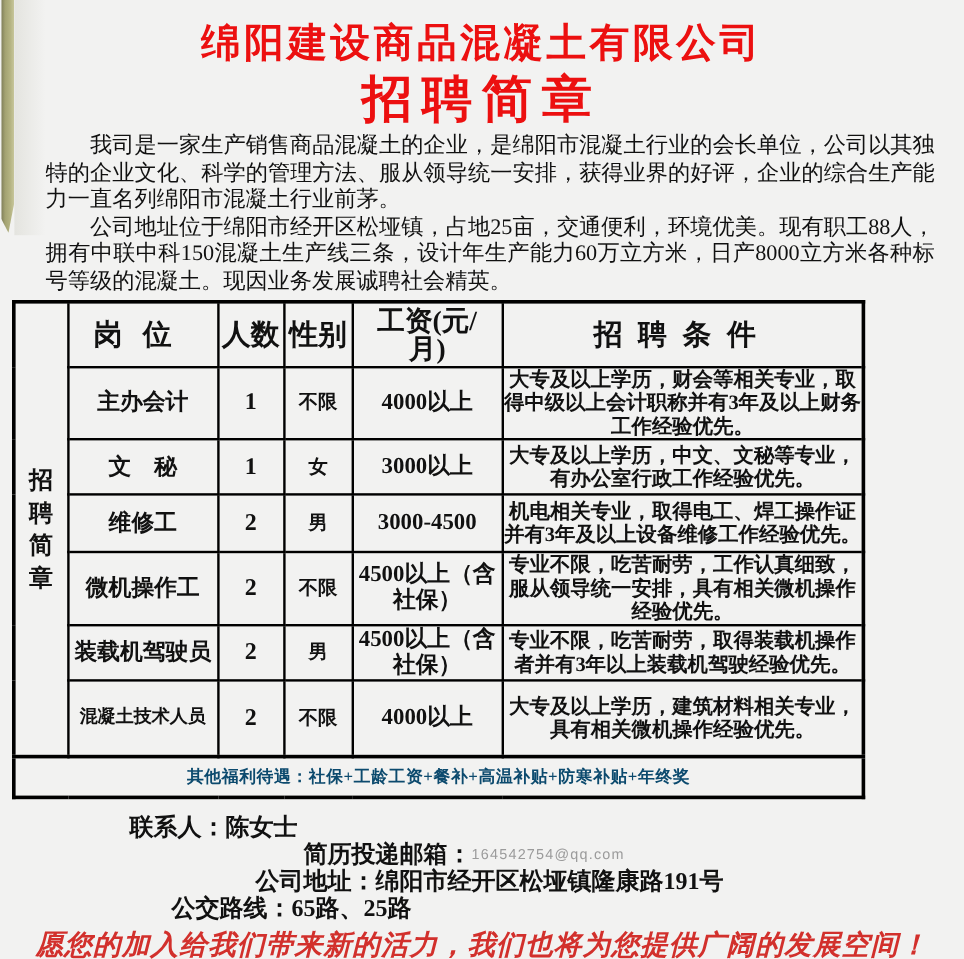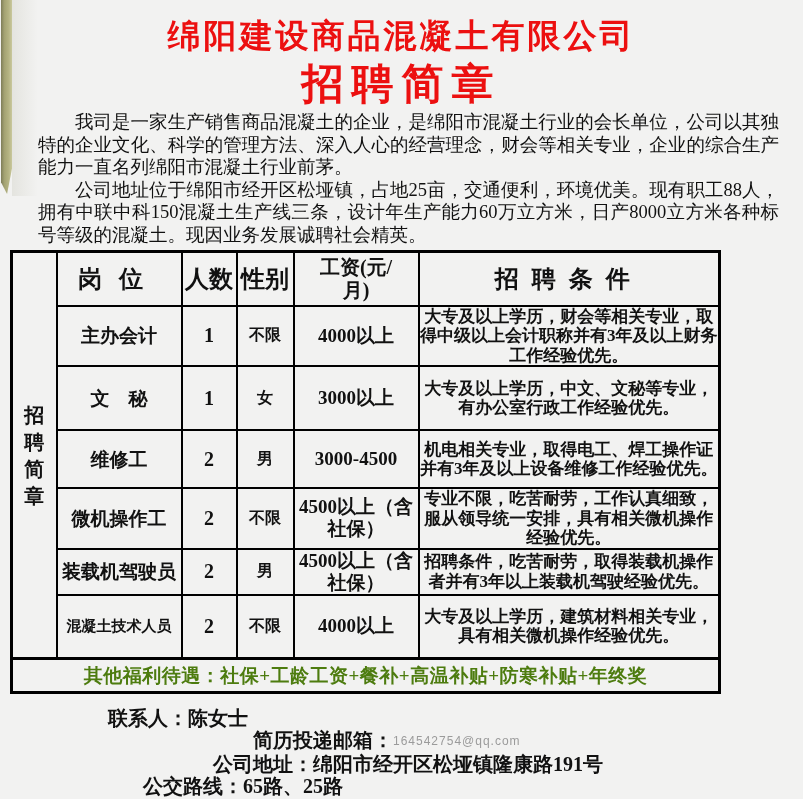--- a/index.html
+++ b/index.html
@@ -32,28 +32,28 @@
   .intro p{margin:0;text-indent:2em;}
 
   .table-wrap{margin:4px 0 0 10px;}
   table.recruit{width:708px;border-collapse:collapse;table-layout:fixed;border:3px solid #000;font-weight:bold;}
   table.recruit td{border:2px solid #000;text-align:center;vertical-align:middle;padding:0;overflow:hidden;}
   td.side{font-size:20px;}
   td.side div{margin:5px 0;line-height:22px;}
   td.th{font-size:24px;}
   .spread2{letter-spacing:17px;padding-left:17px;}
   .spread4{letter-spacing:13px;padding-left:13px;}
-  td.th-salary{text-align:left;font-size:20px;line-height:23px;padding:2px 2px 2px 6px;white-space:pre-line;}
+  td.th-salary{text-align:left;font-size:23px;line-height:23px;padding:2px 2px 2px 6px;white-space:pre-line;}
   td.pos{font-size:19px;padding:0 8px;line-height:21px;}
   td.pos.sm{font-size:15px;}
   td.num{font-size:20px;}
   td.gen{font-size:16px;}
   td.sal{font-size:19px;line-height:22px;padding:0 4px;}
   td.cond{text-align:left;font-size:17px;line-height:19.5px;padding:1px 3px 1px 6px;}
-  tr.welfare td{border-top:3px solid #000;color:#4d7c0f;font-size:19px;letter-spacing:0.5px;font-family:Liberation Serif, serif;}
+  tr.welfare td{border-top:3px solid #000;color:#0c4a6e;font-size:14px;letter-spacing:0.5px;font-family:Liberation Serif, serif;}
 
   .contact{margin-top:13px;font-size:20px;font-weight:bold;line-height:22.4px;}
   .contact .line{white-space:nowrap;}
   .l-person{margin-left:108px;}
   .l-phone{margin-left:223px;}
   .l-email{margin-left:253px;}
   .l-address{margin-left:213px;}
   .l-bus{margin-left:143px;}
   .email-value{
     font-family:"Liberation Sans","DejaVu Sans",sans-serif;
@@ -68,21 +68,21 @@
 </head>
 <body>
 
 <div class="page-edge"></div>
 <div class="page-edge-fade"></div>
 
 <h1 class="company">绵阳建设商品混凝土有限公司</h1>
 <h2 class="doc-title">招聘简章</h2>
 
 <div class="intro">
-  <p>我司是一家生产销售商品混凝土的企业，是绵阳市混凝土行业的会长单位，公司以其独特的企业文化、科学的管理方法、深入人心的经营理念，财会等相关专业，企业的综合生产能力一直名列绵阳市混凝土行业前茅。</p>
+  <p>我司是一家生产销售商品混凝土的企业，是绵阳市混凝土行业的会长单位，公司以其独特的企业文化、科学的管理方法、服从领导统一安排，获得业界的好评，企业的综合生产能力一直名列绵阳市混凝土行业前茅。</p>
   <p>公司地址位于绵阳市经开区松垭镇，占地25亩，交通便利，环境优美。现有职工88人，拥有中联中科150混凝土生产线三条，设计年生产能力60万立方米，日产8000立方米各种标号等级的混凝土。现因业务发展诚聘社会精英。</p>
 </div>
 
 <div class="table-wrap">
   <table class="recruit">
     <colgroup>
       <col style="width:45px">
         <col style="width:125px">
         <col style="width:55px">
       <col style="width:57px">
@@ -104,47 +104,47 @@
 月)</td>
       <td class="th spread4">招聘条件</td>
     </tr>
     <tr style="height:55px">
       <td class="pos">主办会计</td>
       <td class="num">1</td>
       <td class="gen">不限</td>
       <td class="sal">4000以上</td>
       <td class="cond">大专及以上学历，财会等相关专业，取得中级以上会计职称并有3年及以上财务工作经验优先。</td>
     </tr>
-    <tr style="height:64px">
+    <tr style="height:46px">
       <td class="pos">文　秘</td>
       <td class="num">1</td>
       <td class="gen">女</td>
       <td class="sal">3000以上</td>
       <td class="cond">大专及以上学历，中文、文秘等专业，有办公室行政工作经验优先。</td>
     </tr>
-    <tr style="height:58px">
+    <tr style="height:48px">
       <td class="pos">维修工</td>
       <td class="num">2</td>
       <td class="gen">男</td>
       <td class="sal">3000-4500</td>
       <td class="cond">机电相关专业，取得电工、焊工操作证并有3年及以上设备维修工作经验优先。</td>
     </tr>
     <tr style="height:52px">
       <td class="pos">微机操作工</td>
       <td class="num">2</td>
       <td class="gen">不限</td>
       <td class="sal">4500以上（含社保）</td>
       <td class="cond">专业不限，吃苦耐劳，工作认真细致，服从领导统一安排，具有相关微机操作经验优先。</td>
     </tr>
     <tr style="height:45px">
       <td class="pos">装载机驾驶员</td>
       <td class="num">2</td>
       <td class="gen">男</td>
       <td class="sal">4500以上（含社保）</td>
-      <td class="cond">招聘条件，吃苦耐劳，取得装载机操作者并有3年以上装载机驾驶经验优先。</td>
+      <td class="cond">专业不限，吃苦耐劳，取得装载机操作者并有3年以上装载机驾驶经验优先。</td>
     </tr>
     <tr style="height:64px">
       <td class="pos sm">混凝土技术人员</td>
       <td class="num">2</td>
       <td class="gen">不限</td>
       <td class="sal">4000以上</td>
       <td class="cond">大专及以上学历，建筑材料相关专业，具有相关微机操作经验优先。</td>
     </tr>
     <tr class="welfare" style="height:34px">
       <td colspan="6">其他福利待遇：社保+工龄工资+餐补+高温补贴+防寒补贴+年终奖</td>

